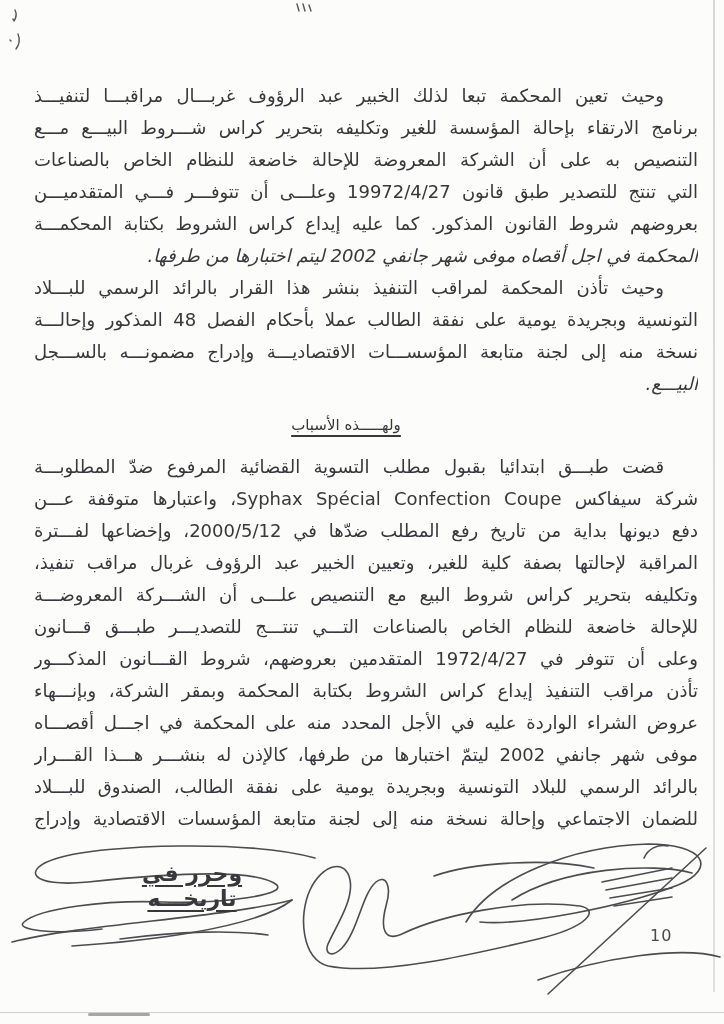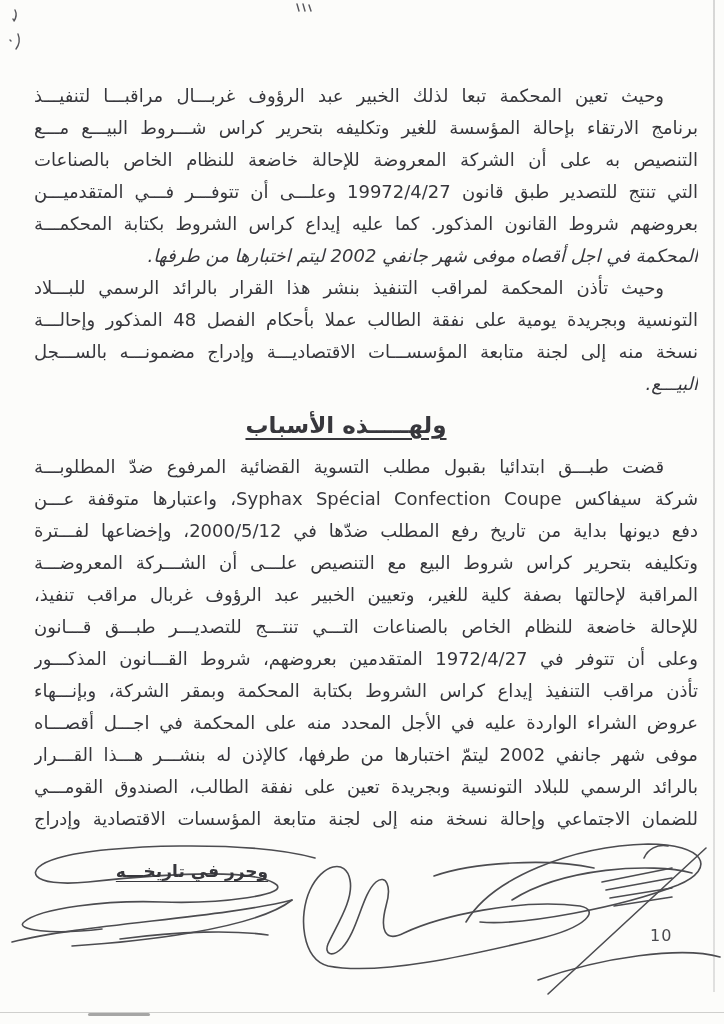--- a/index.html
+++ b/index.html
@@ -26,38 +26,38 @@
     overflow:hidden;
     text-align:justify;
     text-align-last:justify;
     white-space:nowrap;
   }
   .line.first{text-indent:34px;}
   .line.last{text-align-last:right;text-align:left;font-style:italic;}
   .heading{
     margin:9px 0 10px;
     text-align:center;
-    font-weight:bold;
-    font-size:23px;
+    font-weight:normal;
+    font-size:15px;
     transform:translateX(-20px);
   }
   .heading span{
     text-decoration:underline;
     text-underline-offset:5px;
     text-decoration-thickness:1.5px;
   }
   .sig{position:absolute;pointer-events:none;}
   .sig path{fill:none;stroke:#4c4c50;stroke-width:1.6;stroke-linecap:round;stroke-linejoin:round;}
   .sig-caption{
     position:absolute;
     left:112px;top:861px;
     width:160px;
     direction:rtl;
     text-align:center;
-    font-size:17px;
+    font-size:22px;
     font-weight:bold;
     text-decoration:underline;
     text-underline-offset:4px;
     color:#37373c;
   }
   .page-number{
     position:absolute;
     left:650px;top:926px;
     font-size:16px;
     color:#4a4a4e;
@@ -112,28 +112,28 @@
         <div class="line">نسخة منه إلى لجنة متابعة المؤسســـات الاقتصاديـــة وإدراج مضمونـــه بالســـجل</div>
         <div class="line last">البيـــع.</div>
       </div>
     <h2 class="heading">
       <span>ولهـــــذه الأسباب</span>
     </h2>
     <div class="para">
         <div class="line first">قضت طبـــق ابتدائيا بقبول مطلب التسوية القضائية المرفوع ضدّ المطلوبـــة</div>
         <div class="line">شركة سيفاكس Syphax Spécial Confection Coupe، واعتبارها متوقفة عـــن</div>
         <div class="line">دفع ديونها بداية من تاريخ رفع المطلب ضدّها في 2000/5/12، وإخضاعها لفـــترة</div>
+        <div class="line">المراقبة لإحالتها بصفة كلية للغير، وتعيين الخبير عبد الرؤوف غربال مراقب تنفيذ،</div>
         <div class="line">وتكليفه بتحرير كراس شروط البيع مع التنصيص علـــى أن الشـــركة المعروضـــة</div>
-        <div class="line">المراقبة لإحالتها بصفة كلية للغير، وتعيين الخبير عبد الرؤوف غربال مراقب تنفيذ،</div>
         <div class="line">للإحالة خاضعة للنظام الخاص بالصناعات التـــي تنتـــج للتصديـــر طبـــق قـــانون</div>
         <div class="line">وعلى أن تتوفر في 1972/4/27 المتقدمين بعروضهم، شروط القـــانون المذكـــور</div>
         <div class="line">تأذن مراقب التنفيذ إيداع كراس الشروط بكتابة المحكمة وبمقر الشركة، وبإنـــهاء</div>
         <div class="line">عروض الشراء الواردة عليه في الأجل المحدد منه على المحكمة في اجـــل أقصـــاه</div>
         <div class="line">موفى شهر جانفي 2002 ليتمّ اختبارها من طرفها، كالإذن له بنشـــر هـــذا القـــرار</div>
-        <div class="line">بالرائد الرسمي للبلاد التونسية وبجريدة تعين على نفقة الطالب، الصندوق القومـــي</div>
+        <div class="line">بالرائد الرسمي للبلاد التونسية وبجريدة يومية على نفقة الطالب، الصندوق للبـــلاد</div>
         <div class="line">للضمان الاجتماعي وإحالة نسخة منه إلى لجنة متابعة المؤسسات الاقتصادية وإدراج</div>
       </div>
   </div>
 
   <svg class="sig" style="left:10px;top:838px;" width="315" height="128" viewBox="0 0 315 128">
     <path d="M305,20 C240,2 95,6 48,20 C10,31 20,50 78,44 C152,36 238,30 264,45 C286,57 208,66 152,64 C96,62 30,70 14,84 C4,92 42,97 92,91"></path>
     <path d="M2,104 C72,86 212,80 282,62"></path>
     <path d="M282,62 C244,92 124,104 62,108"></path>
     <path d="M110,101 C170,93 224,92 258,97"></path>
   </svg>

